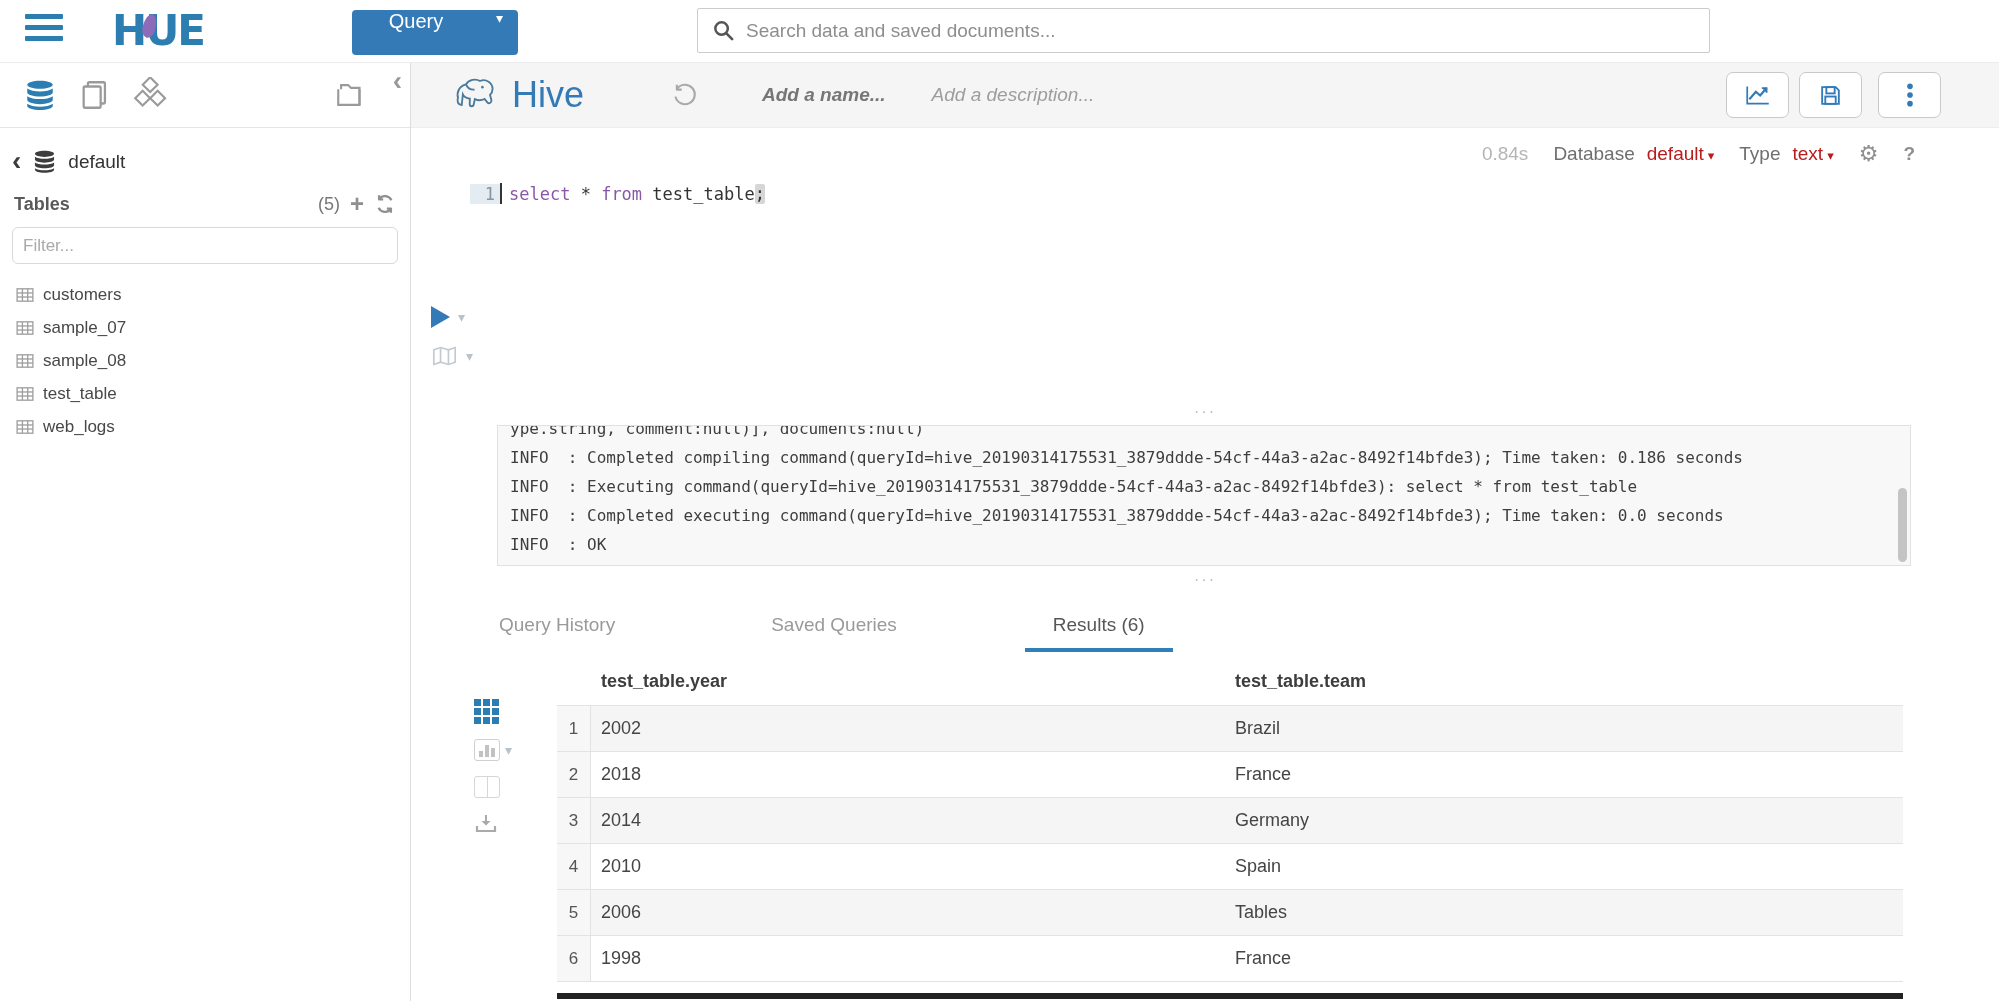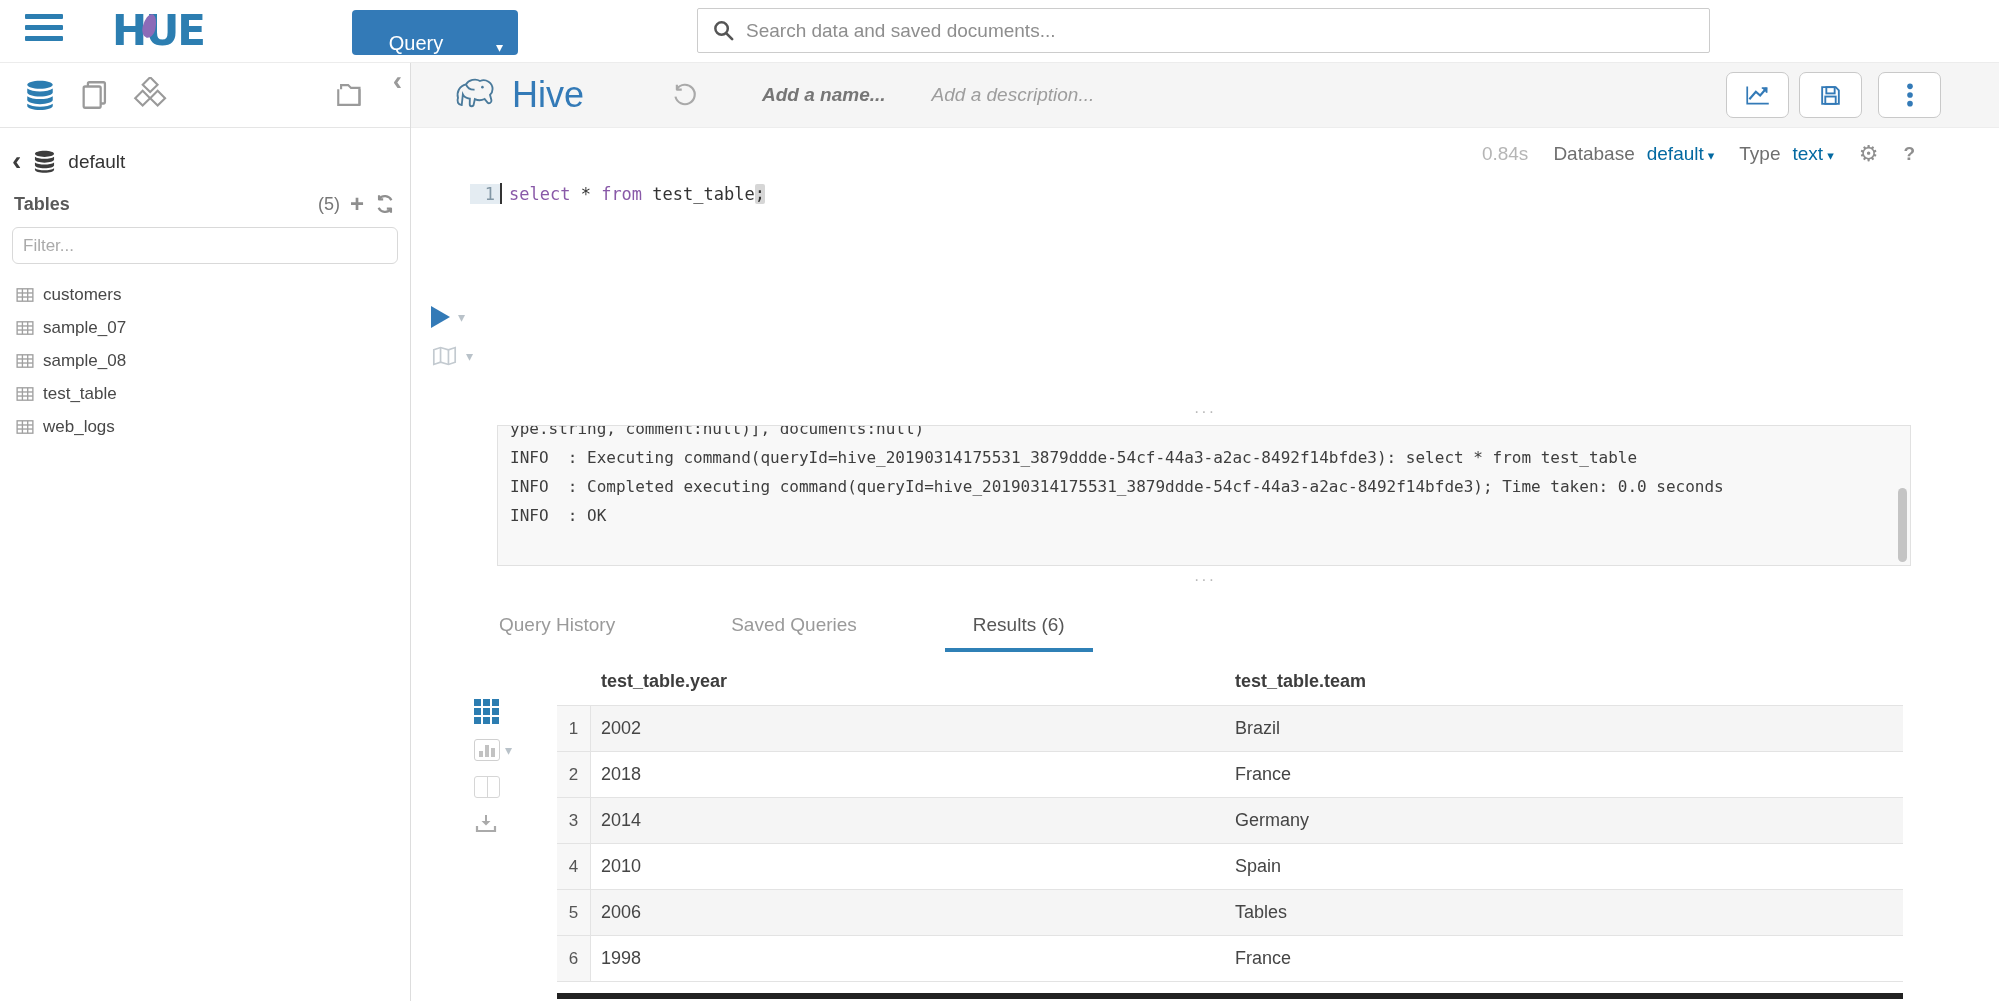--- a/index.html
+++ b/index.html
@@ -9,21 +9,21 @@
     font-family:"Liberation Sans", sans-serif; color:#444; background:#fff;
   }
 
   
   .topbar { position:absolute; left:0; top:0; width:1999px; height:63px; background:#fff; border-bottom:1px solid #ececec; z-index:5; }
   .hamburger { position:absolute; left:25px; top:14px; width:38px; height:34px; cursor:pointer; }
   .hamburger span { display:block; width:38px; height:5px; background:#2c7eb1; border-radius:1px; margin-bottom:6px; }
   .hue-logo { position:absolute; left:112px; top:6px; width:150px; height:50px; }
   .hue-logo .txt { font-size:42px; font-weight:bold; letter-spacing:-2px; color:#2c7eb1; font-family:"DejaVu Sans", sans-serif; }
   .hue-logo .petal { position:absolute; left:31px; top:8px; width:13px; height:24px; background:#8c6bb8; border-radius:50% 50% 50% 50% / 60% 60% 40% 40%; transform:rotate(14deg); }
-  .query-btn { position:absolute; left:352px; top:10px; height:45px; display:flex; align-items:flex-end; background:#337ab7; border-radius:4px; overflow:hidden; cursor:pointer; }
+  .query-btn { position:absolute; left:352px; top:10px; height:45px; display:flex; align-items:flex-start; background:#337ab7; border-radius:4px; overflow:hidden; cursor:pointer; }
   .query-btn .label { width:128px; display:flex; align-items:center; justify-content:center; color:#fff; font-size:20px; }
   .query-btn .split { width:1px; background:rgba(255,255,255,0.3); }
   .query-btn .caret { width:37px; display:flex; align-items:center; justify-content:center; color:#fff; font-size:14px; }
   .search-wrap { position:absolute; left:697px; top:8px; width:1013px; height:45px; }
   .search-wrap input { width:100%; height:100%; border:1px solid #ccc; border-radius:2px; padding:0 12px 0 48px; font-size:19px; color:#555; outline:none; font-family:"Liberation Sans", sans-serif; }
   .search-wrap input::placeholder { color:#8e8e8e; }
   .search-wrap .mag { position:absolute; left:15px; top:11px; }
 
   
   .sidebar { position:absolute; left:0; top:63px; width:411px; bottom:0; background:#fff; border-right:1px solid #ddd; }
@@ -53,21 +53,21 @@
   .history-btn { margin-left:88px; cursor:pointer; }
   .name-ph { margin-left:64px; font-size:19px; font-weight:bold; font-style:italic; color:#767676; cursor:text; }
   .desc-ph { margin-left:46px; font-size:19px; font-style:italic; color:#9d9d9d; cursor:text; }
   .head-actions { margin-left:auto; padding-right:58px; display:flex; gap:10px; }
   .hbtn { width:63px; height:46px; background:#fff; border:1px solid #c9c9c9; border-radius:7px; display:flex; align-items:center; justify-content:center; cursor:pointer; }
   .hbtn.more { margin-left:6px; }
 
   .status-row { position:absolute; left:0; top:78px; right:84px; display:flex; align-items:center; justify-content:flex-end; gap:25px; font-size:19px; }
   .exec-time { color:#b5b5b5; }
   .dd-label { color:#6f6f6f; }
-  .dd-value { color:#0369a1; cursor:pointer; }
+  .dd-value { color:#b91c1c; cursor:pointer; }
   .dd-value .c { font-size:13px; margin-left:4px; }
   .gear { font-size:22px; color:#8f8f8f; cursor:pointer; }
   .help { font-size:19px; font-weight:bold; color:#8f8f8f; cursor:pointer; }
   .status-group { display:flex; align-items:center; gap:12px; }
 
   .code-area { position:absolute; left:59px; top:120px; right:0; height:225px; cursor:text; }
   .code-line { display:flex; align-items:center; white-space:pre; font-family:"DejaVu Sans Mono", monospace; font-size:17px; }
   .gutter { width:30px; text-align:right; padding-right:5px; color:#8296a4; background:#e4ecf2; }
   .cursor-bar { width:2px; height:21px; background:#333; }
   .code-text { margin-left:7px; color:#333; }
@@ -81,21 +81,21 @@
 
   .dots { position:absolute; left:0; right:0; text-align:center; color:#b9b9b9; font-size:16px; letter-spacing:2px; cursor:row-resize; line-height:10px; }
   .dots.d1 { top:344px; }
   .dots.d2 { top:512px; }
 
   .log-panel { position:absolute; left:86px; top:362px; width:1414px; height:141px; background:#f8f8f8; border:1px solid #e1e1e1; overflow:hidden; padding:0 12px; }
   .log-line { white-space:pre; font-family:"DejaVu Sans Mono", monospace; font-size:16px; color:#3e3e3e; line-height:29px; }
   .log-line.clipped { margin-top:-12px; }
   .log-thumb { position:absolute; right:3px; top:62px; width:9px; height:74px; background:#c4c4c4; border-radius:5px; cursor:pointer; }
 
-  .tabs-row { position:absolute; left:60px; top:537px; display:flex; }
+  .tabs-row { position:absolute; left:60px; top:537px; display:flex;gap:40px; }
   .tab { padding:14px 28px 12px 28px; font-size:19px; color:#9a9a9a; border-bottom:4px solid transparent; margin-right:60px; cursor:pointer; }
   .tab.active { color:#575757; border-bottom-color:#2f80b6; }
 
   .results { position:absolute; left:0; top:600px; right:0; bottom:0; }
   .col-header { position:absolute; top:8px; font-size:18px; font-weight:bold; color:#3d3d3d; }
   .col-header.year { left:190px; }
   .col-header.team { left:824px; }
   .result-rail { position:absolute; left:63px; top:36px; width:40px; }
   .rail-item { margin-bottom:15px; display:flex; align-items:center; gap:5px; }
   .grid-icon { display:grid; grid-template-columns:repeat(3,7px); grid-template-rows:repeat(3,7px); gap:2px; cursor:pointer; }
@@ -339,20 +339,21 @@
             </svg>
         </span>
         <span class="mini-caret">▾</span>
       </div>
     </div>
 
     <div class="dots d1">···</div>
 
     <div class="log-panel">
       <div class="log-line clipped">ype.string, comment:null)], documents:null)</div>
+      <div class="log-line">INFO  : Completed compiling command(queryId=hive_20190314175531_3879ddde-54cf-44a3-a2ac-8492f14bfde3); Time taken: 0.186 seconds</div>
       <div class="log-line">INFO  : Executing command(queryId=hive_20190314175531_3879ddde-54cf-44a3-a2ac-8492f14bfde3): select * from test_table</div>
       <div class="log-line">INFO  : Completed executing command(queryId=hive_20190314175531_3879ddde-54cf-44a3-a2ac-8492f14bfde3); Time taken: 0.0 seconds</div>
       <div class="log-line">INFO  : OK</div>
       <div class="log-thumb"></div>
     </div>
 
     <div class="dots d2">···</div>
 
     <div class="tabs-row">
       <div class="tab">Query History</div>

